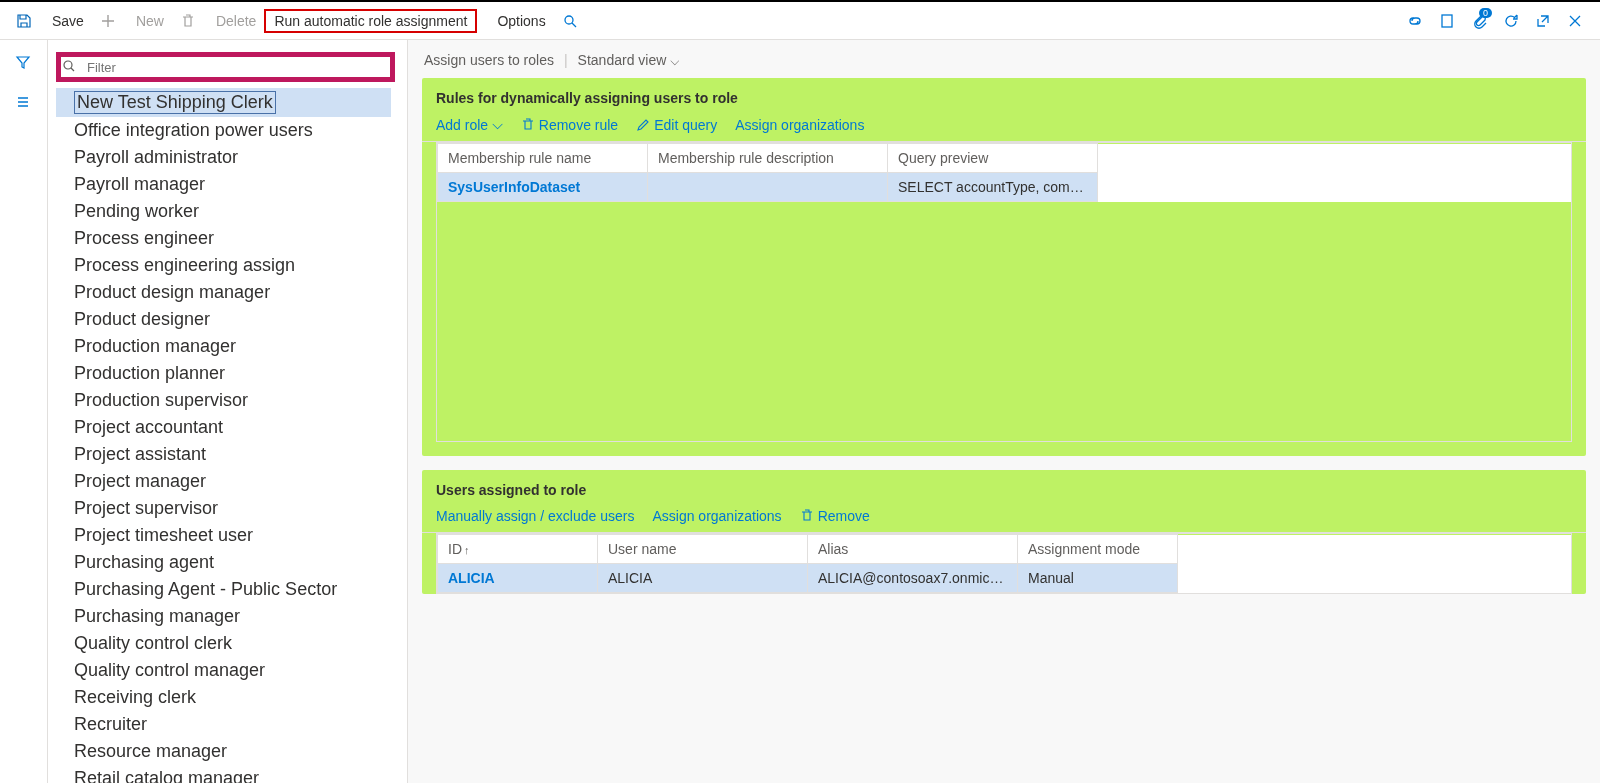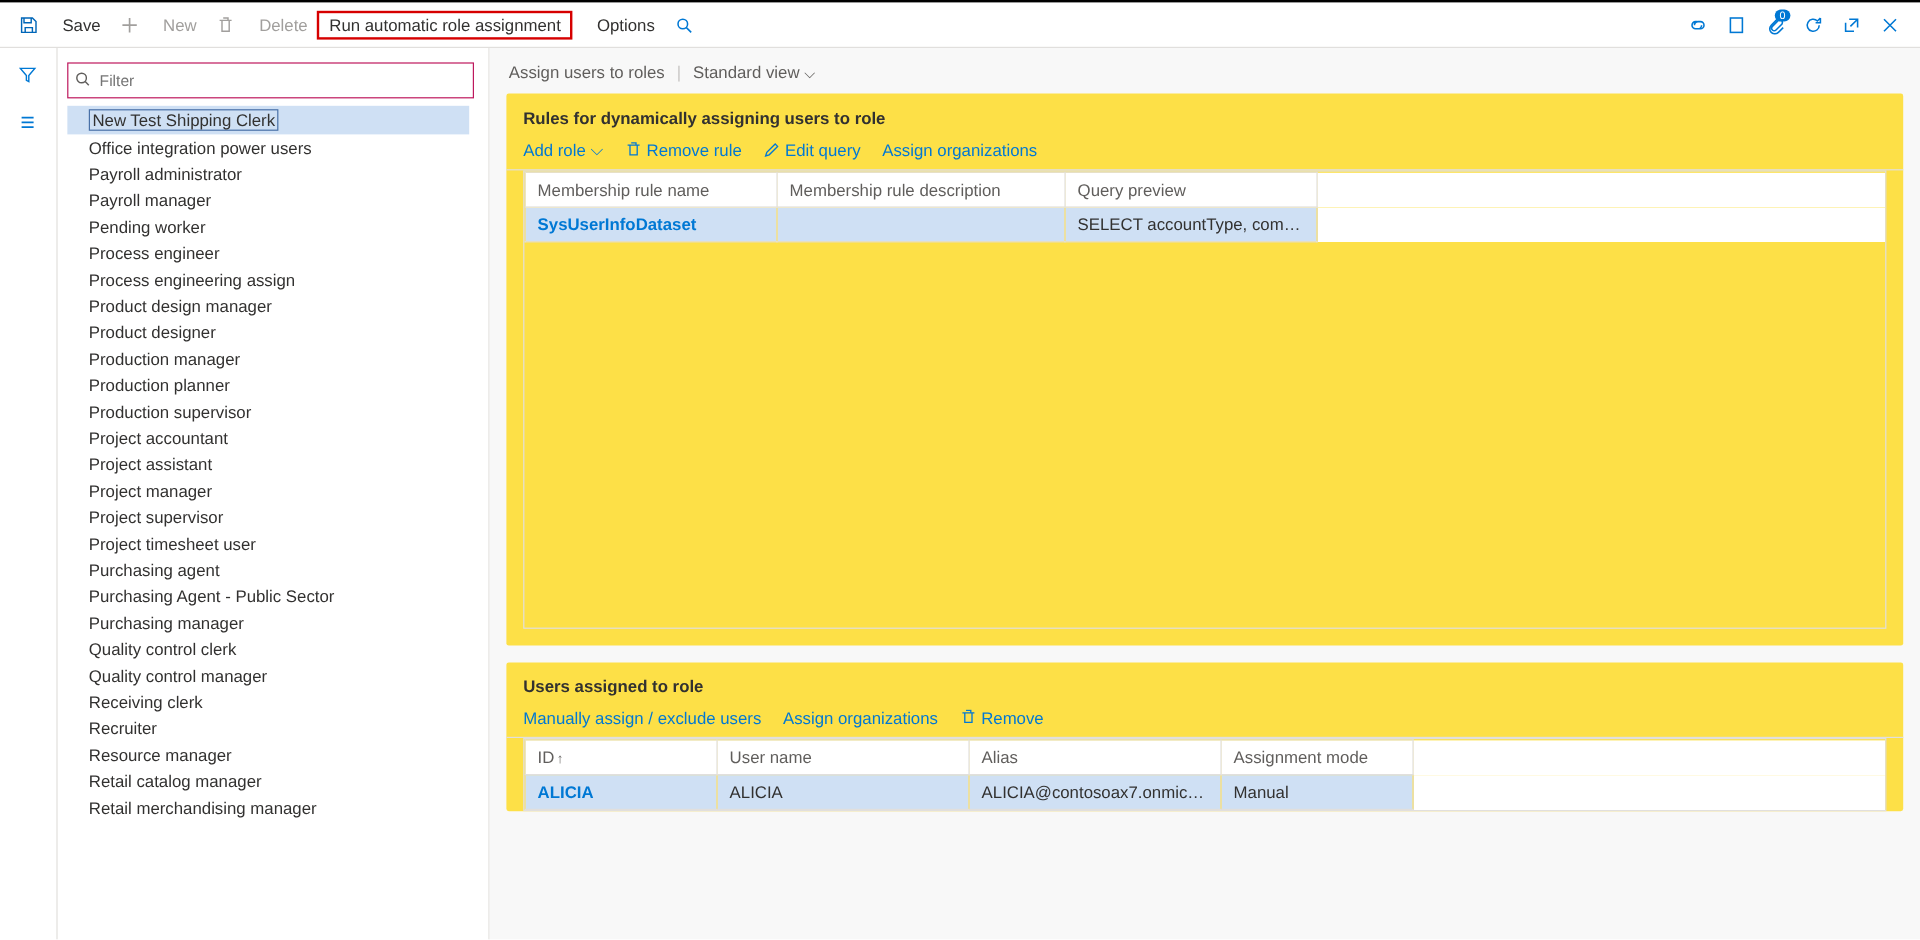--- a/index.html
+++ b/index.html
@@ -16,49 +16,49 @@
 .toolbar .ricon { width: 18px; height: 18px; cursor: pointer; color: #0078d4; display:inline-flex; align-items:center; justify-content:center;}
 .badge { position: relative; }
 .badge-count { position: absolute; top: -4px; right: -4px; background: #0078d4; color: #fff; border-radius: 8px; font-size: 9px; padding: 0 4px; }
 
 
 .main { display: flex; height: calc(100% - 40px); }
 .leftstrip { width: 48px; border-right: 1px solid #e1dfdd; display: flex; flex-direction: column; align-items: center; padding-top: 14px; gap: 22px; }
 .leftstrip .sicon { width: 18px; height: 18px; color: #0078d4; cursor: pointer; }
 
 .sidebar { width: 360px; display: flex; flex-direction: column; border-right: 1px solid #e1dfdd; padding: 12px 12px 0 8px; }
-.filter-input { width: 100%; height: 30px; border: 1px solid #be185d; padding: 0 8px 0 26px; font-size: 13px; background: #fff; }
+.filter-input { width: 100%; height: 30px; border: 5px solid #be185d; padding: 0 8px 0 26px; font-size: 13px; background: #fff; }
 .filter-wrap { position: relative; margin-bottom: 6px; }
 .filter-wrap .ficon { position: absolute; left: 6px; top: 7px; width: 14px; height: 14px; color: #605e5c; }
 
 .role-list { flex: 1; overflow-y: auto; padding-right: 4px; }
 .role-list::-webkit-scrollbar { width: 10px; }
 .role-list::-webkit-scrollbar-thumb { background: #c8c6c4; border-radius: 5px; }
-.role-item { padding: 3px 6px 3px 18px; font-size: 14px; cursor: pointer; white-space: nowrap; }
+.role-item { padding: 3px 6px 3px 18px; font-size: 18px; cursor: pointer; white-space: nowrap; }
 .role-item.selected { background: #cfe0f4; }
 .role-item.selected .inner { border: 1px solid #4971a8; padding: 0 2px; display: inline-block; }
 
 .content { flex: 1; background: #f8f8f8; display: flex; flex-direction: column; }
 .crumb { padding: 12px 16px 10px; font-size: 14px; color: #605e5c; display: flex; align-items: flex-end; gap: 10px; }
 .crumb .divider { color: #c8c6c4; }
 .crumb .chev { font-size: 12px; }
 
-.panel { background: #fde047; margin: 0 14px 14px 14px; border-radius: 2px; }
+.panel { background: #bef264; margin: 0 14px 14px 14px; border-radius: 2px; }
 .panel-title { font-size: 14px; font-weight: 600; padding: 12px 14px 10px; }
 .panel-actions { display: flex; gap: 18px; padding: 0 14px 8px; align-items: center; border-bottom: 1px solid #e1dfdd; color: #0078d4; font-size: 14px; }
 .panel-actions .act { display: flex; align-items: center; gap: 4px; cursor: pointer; }
 .panel-actions .pic { width: 14px; height: 14px; }
 
 table.grid { width: 100%; border-collapse: collapse; font-size: 14px; table-layout: fixed; }
 table.grid th { text-align: left; font-weight: 400; color: #605e5c; padding: 6px 10px; border: 1px solid #e1dfdd; background: #fff; }
 table.grid td { padding: 6px 10px; border: 1px solid #e1dfdd; white-space: nowrap; overflow: hidden; text-overflow: ellipsis; }
 tr.selrow td { background: #cfe0f4; }
 tr.selrow td:first-child { color: #0078d4; font-weight: bold; }
 
-.rules-table-wrap { border: 1px solid #e1dfdd; margin: 0 14px 14px; height: 382px; overflow: hidden; }
+.rules-table-wrap { border: 1px solid #e1dfdd; margin: 0 14px 14px; height: 300px; overflow: hidden; }
 .users-panel .rules-table-wrap { height: auto; }
 
 .sort-arrow { font-size: 11px; margin-left: 2px; color: #605e5c; }
 </style>
 </head>
 <body>
 
 <div class="toolbar">
   <div class="btn">
     <span class="icon">

